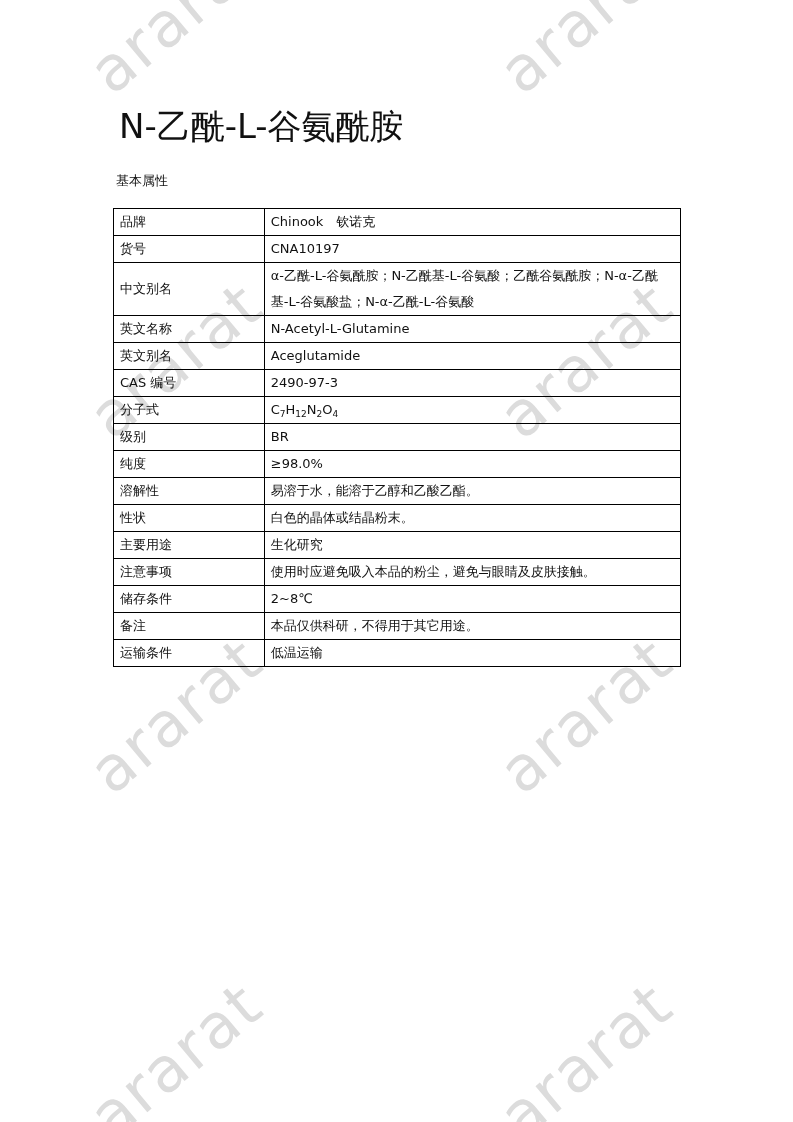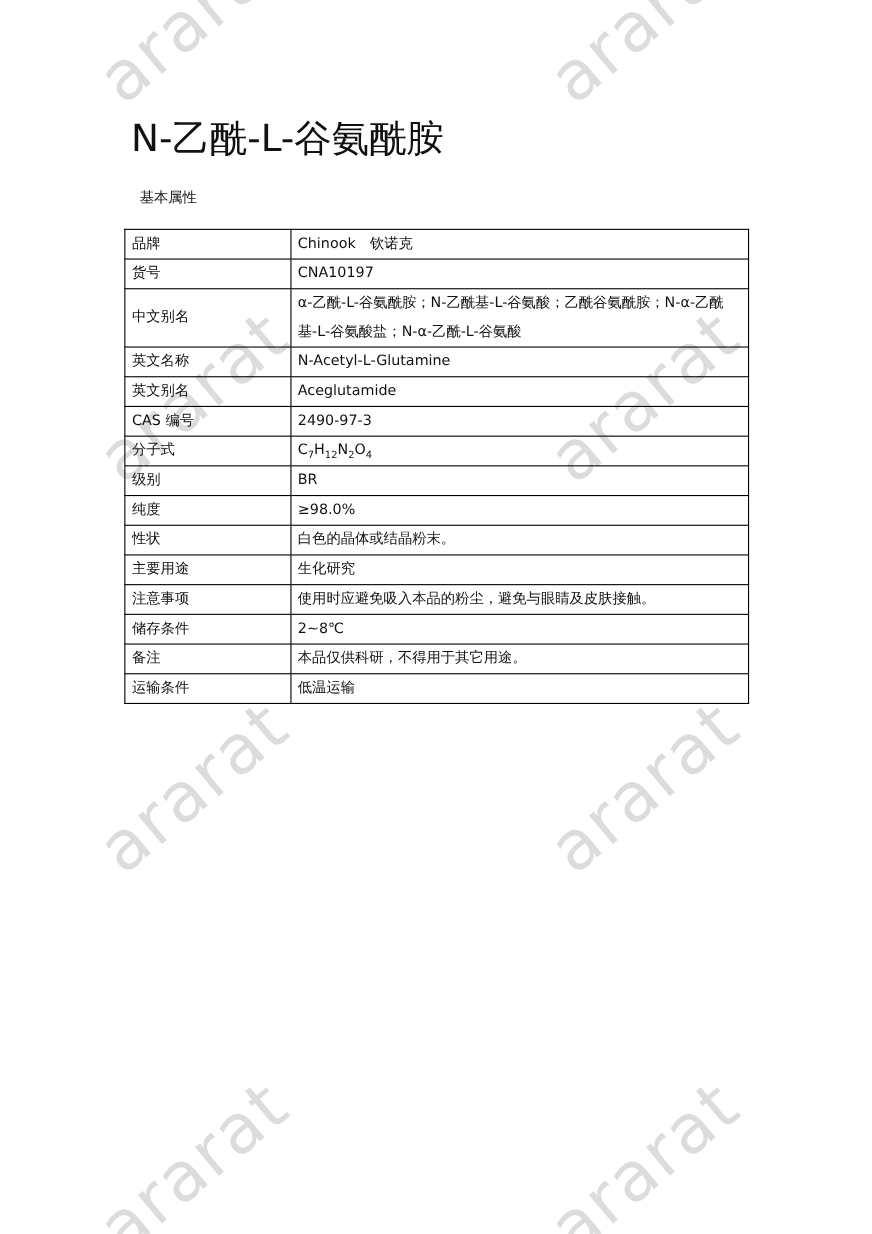--- a/index.html
+++ b/index.html
@@ -34,21 +34,21 @@
       margin: 0;
       font-size: 34px;
       font-weight: normal;
       line-height: 46px;
       color: #111;
       z-index: 2;
       white-space: nowrap;
     }
     .section-title {
       position: absolute;
-      left: 127px;
+      left: 116px;
       top: 172px;
       font-size: 13px;
       line-height: 18px;
       z-index: 2;
     }
     table.props {
       position: absolute;
       left: 113px;
       top: 208px;
       width: 568px;
@@ -129,20 +129,24 @@
     </tr>
     <tr>
       <td class="label">级别</td>
       <td class="value">BR</td>
     </tr>
     <tr>
       <td class="label">纯度</td>
       <td class="value">≥98.0%</td>
     </tr>
     <tr>
+      <td class="label">溶解性</td>
+      <td class="value">易溶于水，能溶于乙醇和乙酸乙酯。</td>
+    </tr>
+    <tr>
       <td class="label">性状</td>
       <td class="value">白色的晶体或结晶粉末。</td>
     </tr>
     <tr>
       <td class="label">主要用途</td>
       <td class="value">生化研究</td>
     </tr>
     <tr>
       <td class="label">注意事项</td>
       <td class="value">使用时应避免吸入本品的粉尘，避免与眼睛及皮肤接触。</td>

